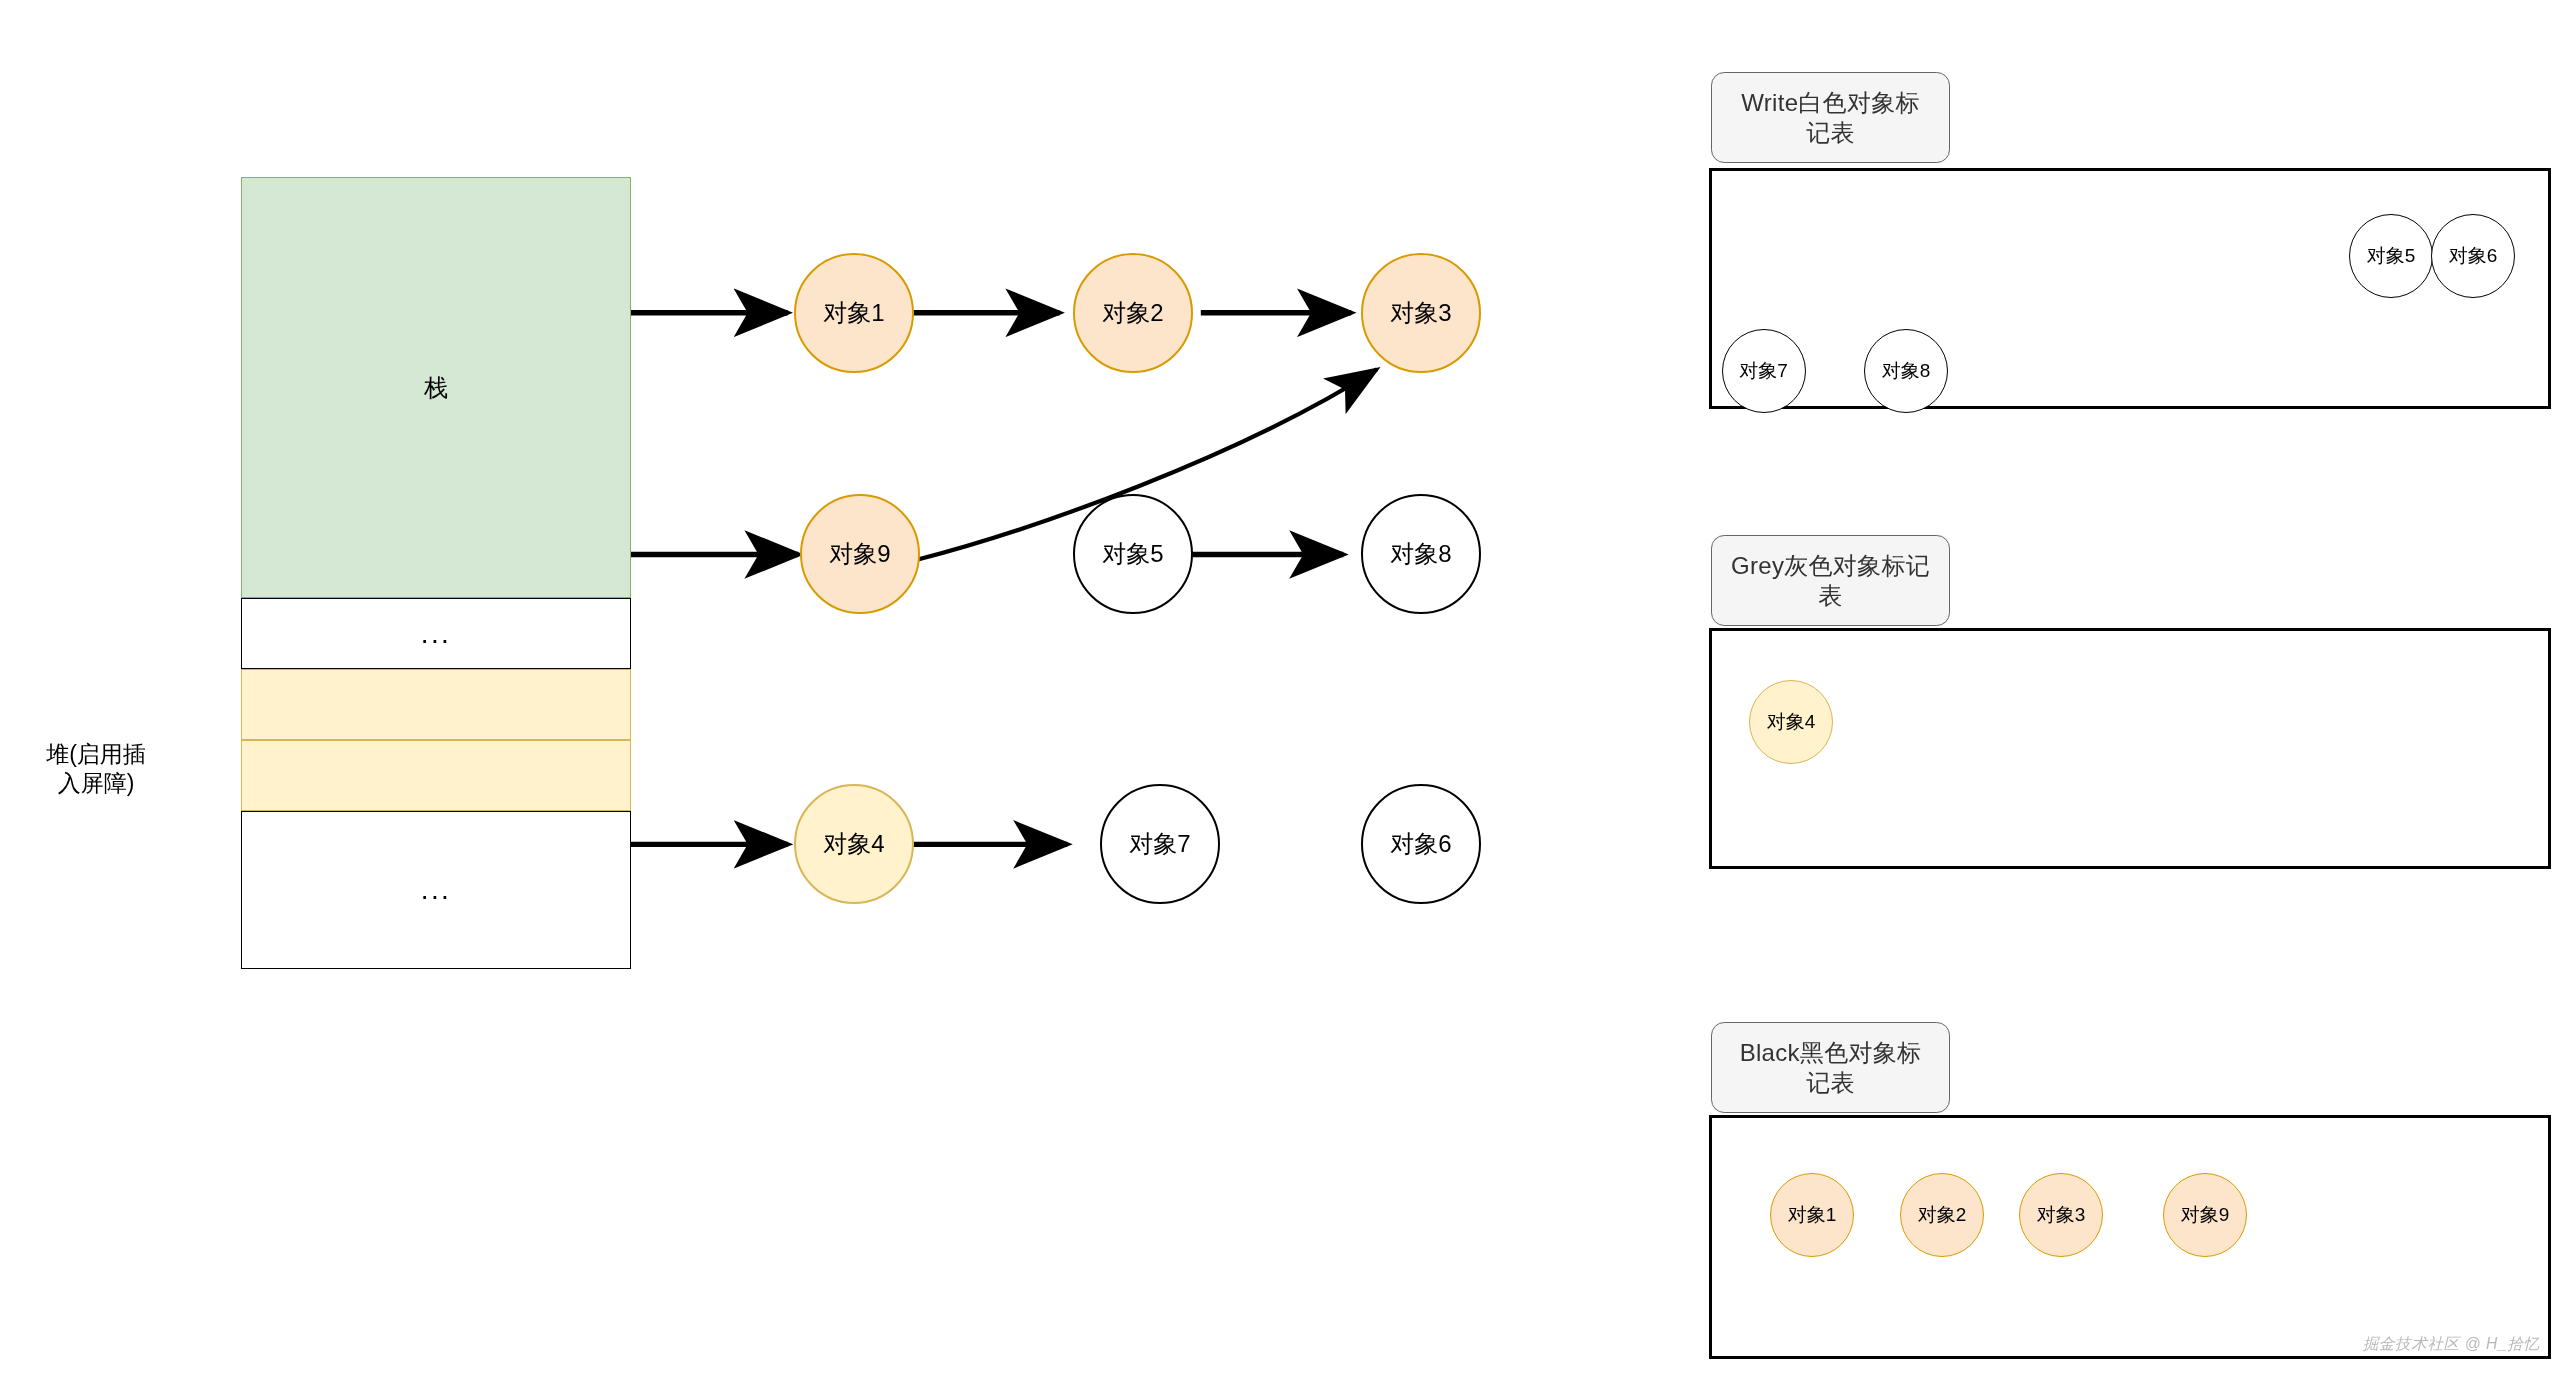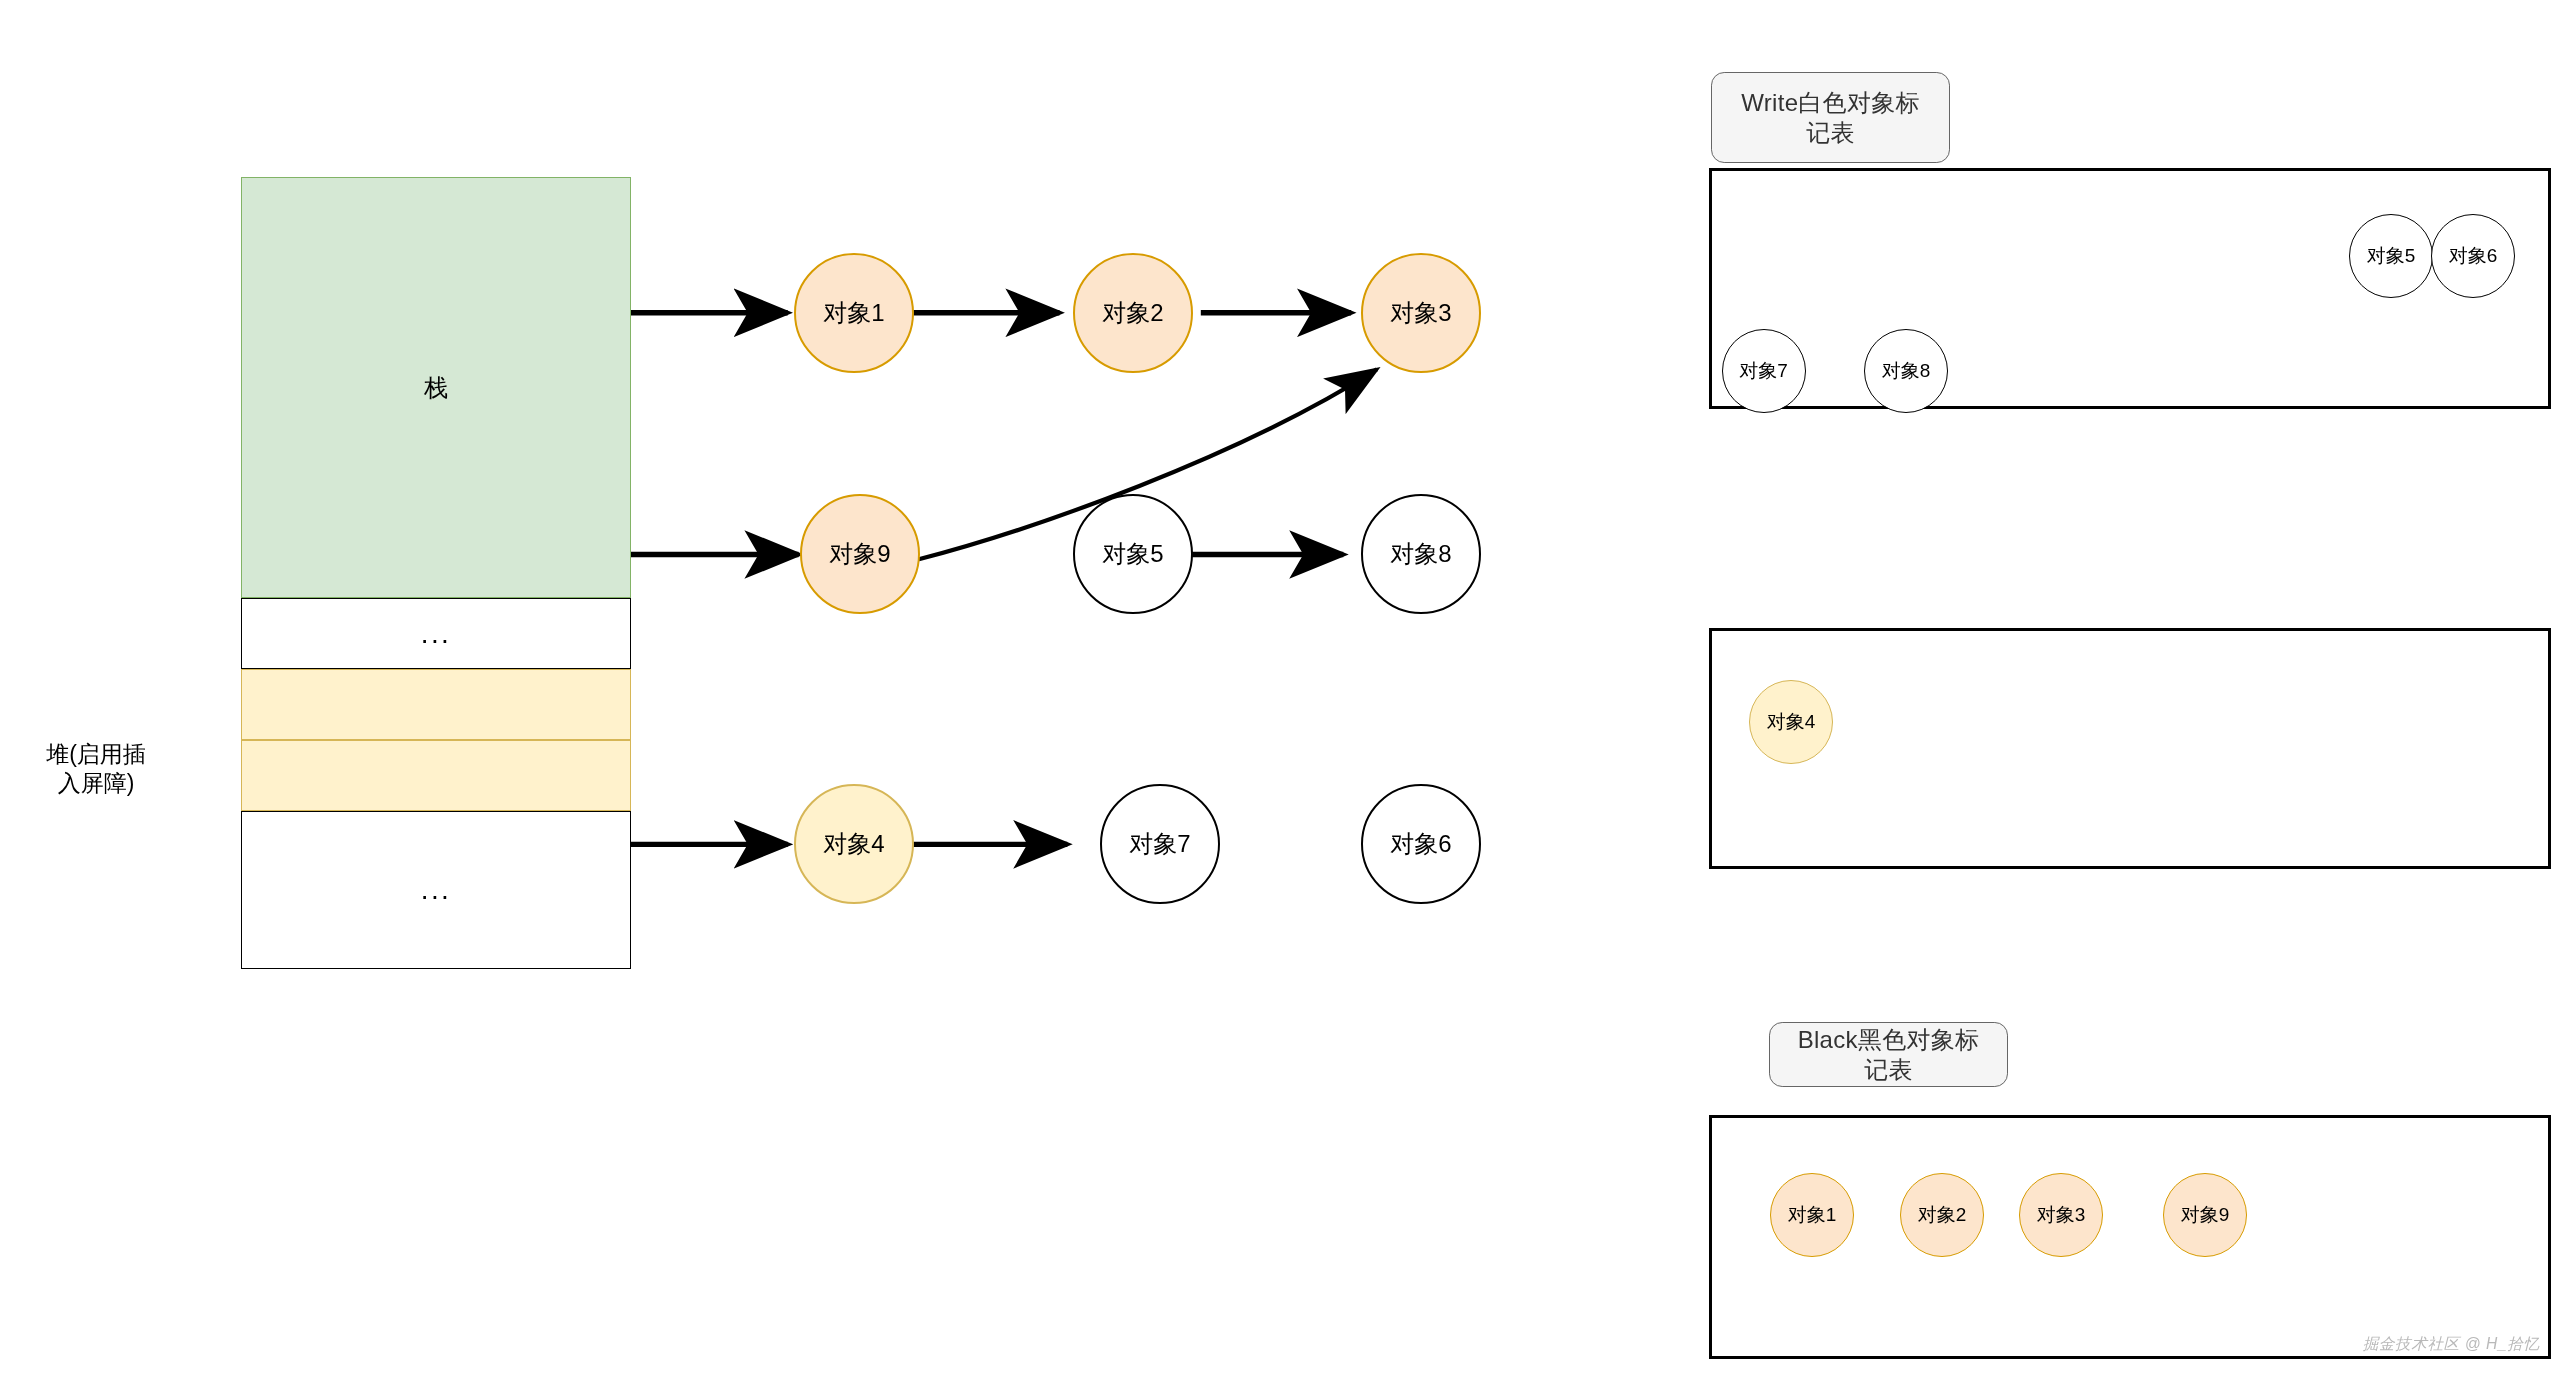--- a/index.html
+++ b/index.html
@@ -223,27 +223,31 @@
       <span>对象6</span>
     </div>
     <div class="chip chip-plain" style="left:9.6px; top:158px; width:84px; height:84px;">
       <span>对象7</span>
     </div>
     <div class="chip chip-plain" style="left:152px; top:158px; width:84px; height:84px;">
       <span>对象8</span>
     </div>
   </div>
 
+  <div class="htmlnode tabbox" style="left:1711px; top:535px; width:239px; height:91px; z-index:3;">
+    <span style="white-space:pre-line;">Grey灰色对象标记
+表</span>
+  </div>
   <div class="panel" style="left:1709px; top:628px; width:842px; height:241px;">
     <div class="chip chip-yellowfill" style="left:37px; top:49px; width:84px; height:84px;">
       <span>对象4</span>
     </div>
   </div>
 
-  <div class="htmlnode tabbox" style="left:1769px; top:1022px; width:239px; height:65px; z-index:3;">
+  <div class="htmlnode tabbox" style="left:1711px; top:1022px; width:239px; height:91px; z-index:3;">
     <span style="white-space:pre-line;">Black黑色对象标
 记表</span>
   </div>
   <div class="panel" style="left:1709px; top:1115px; width:842px; height:244px;">
     <div class="chip chip-orange" style="left:58px; top:55px; width:84px; height:84px;">
       <span>对象1</span>
     </div>
     <div class="chip chip-orange" style="left:188px; top:55px; width:84px; height:84px;">
       <span>对象2</span>
     </div>

